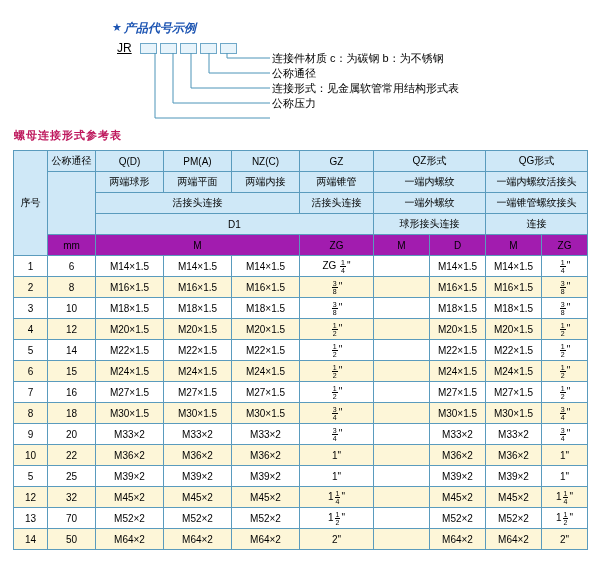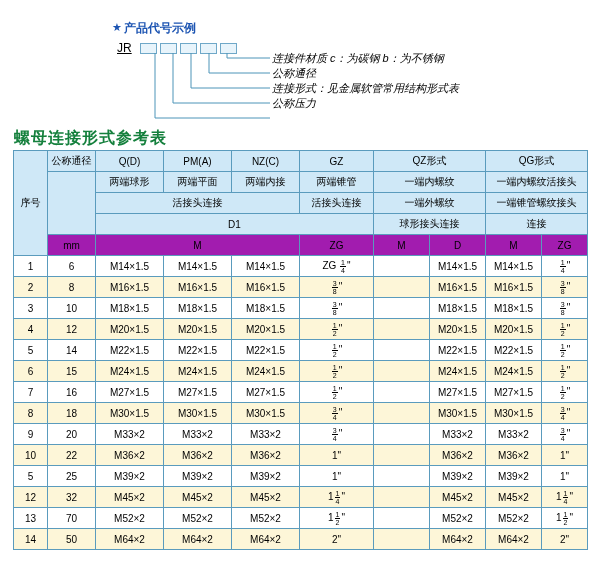--- a/index.html
+++ b/index.html
@@ -31,20 +31,21 @@
     line-height: 11px;
   }
   .diagram-title {
     position: absolute;
     left: 124px;
     top: 20px;
     font-size: 12px;
     font-weight: bold;
     color: #1c54b2;
     white-space: nowrap;
+    font-style: italic;
   }
   .jr-label {
     position: absolute;
     left: 117px;
     top: 41px;
     font-size: 12px;
     color: #000;
     text-decoration: underline;
   }
   .code-boxes {
@@ -64,35 +65,34 @@
     position: absolute;
     left: 0;
     top: 0;
   }
   .legend {
     position: absolute;
     left: 272px;
     top: 51px;
     font-size: 11px;
     line-height: 15px;
-    font-style: italic;
   }
   .legend div {
     white-space: nowrap;
     height: 15px;
   }
 
   
   .section-title {
     position: absolute;
     left: 14px;
     top: 128px;
-    font-size: 16px;
+    font-size: 11px;
     font-weight: bold;
-    color: #15803d;
+    color: #be185d;
     letter-spacing: 1px;
     text-align: right;
   }
 
   
   .table-wrap {
     position: absolute;
     left: 13px;
     top: 150px;
     width: 574px;

